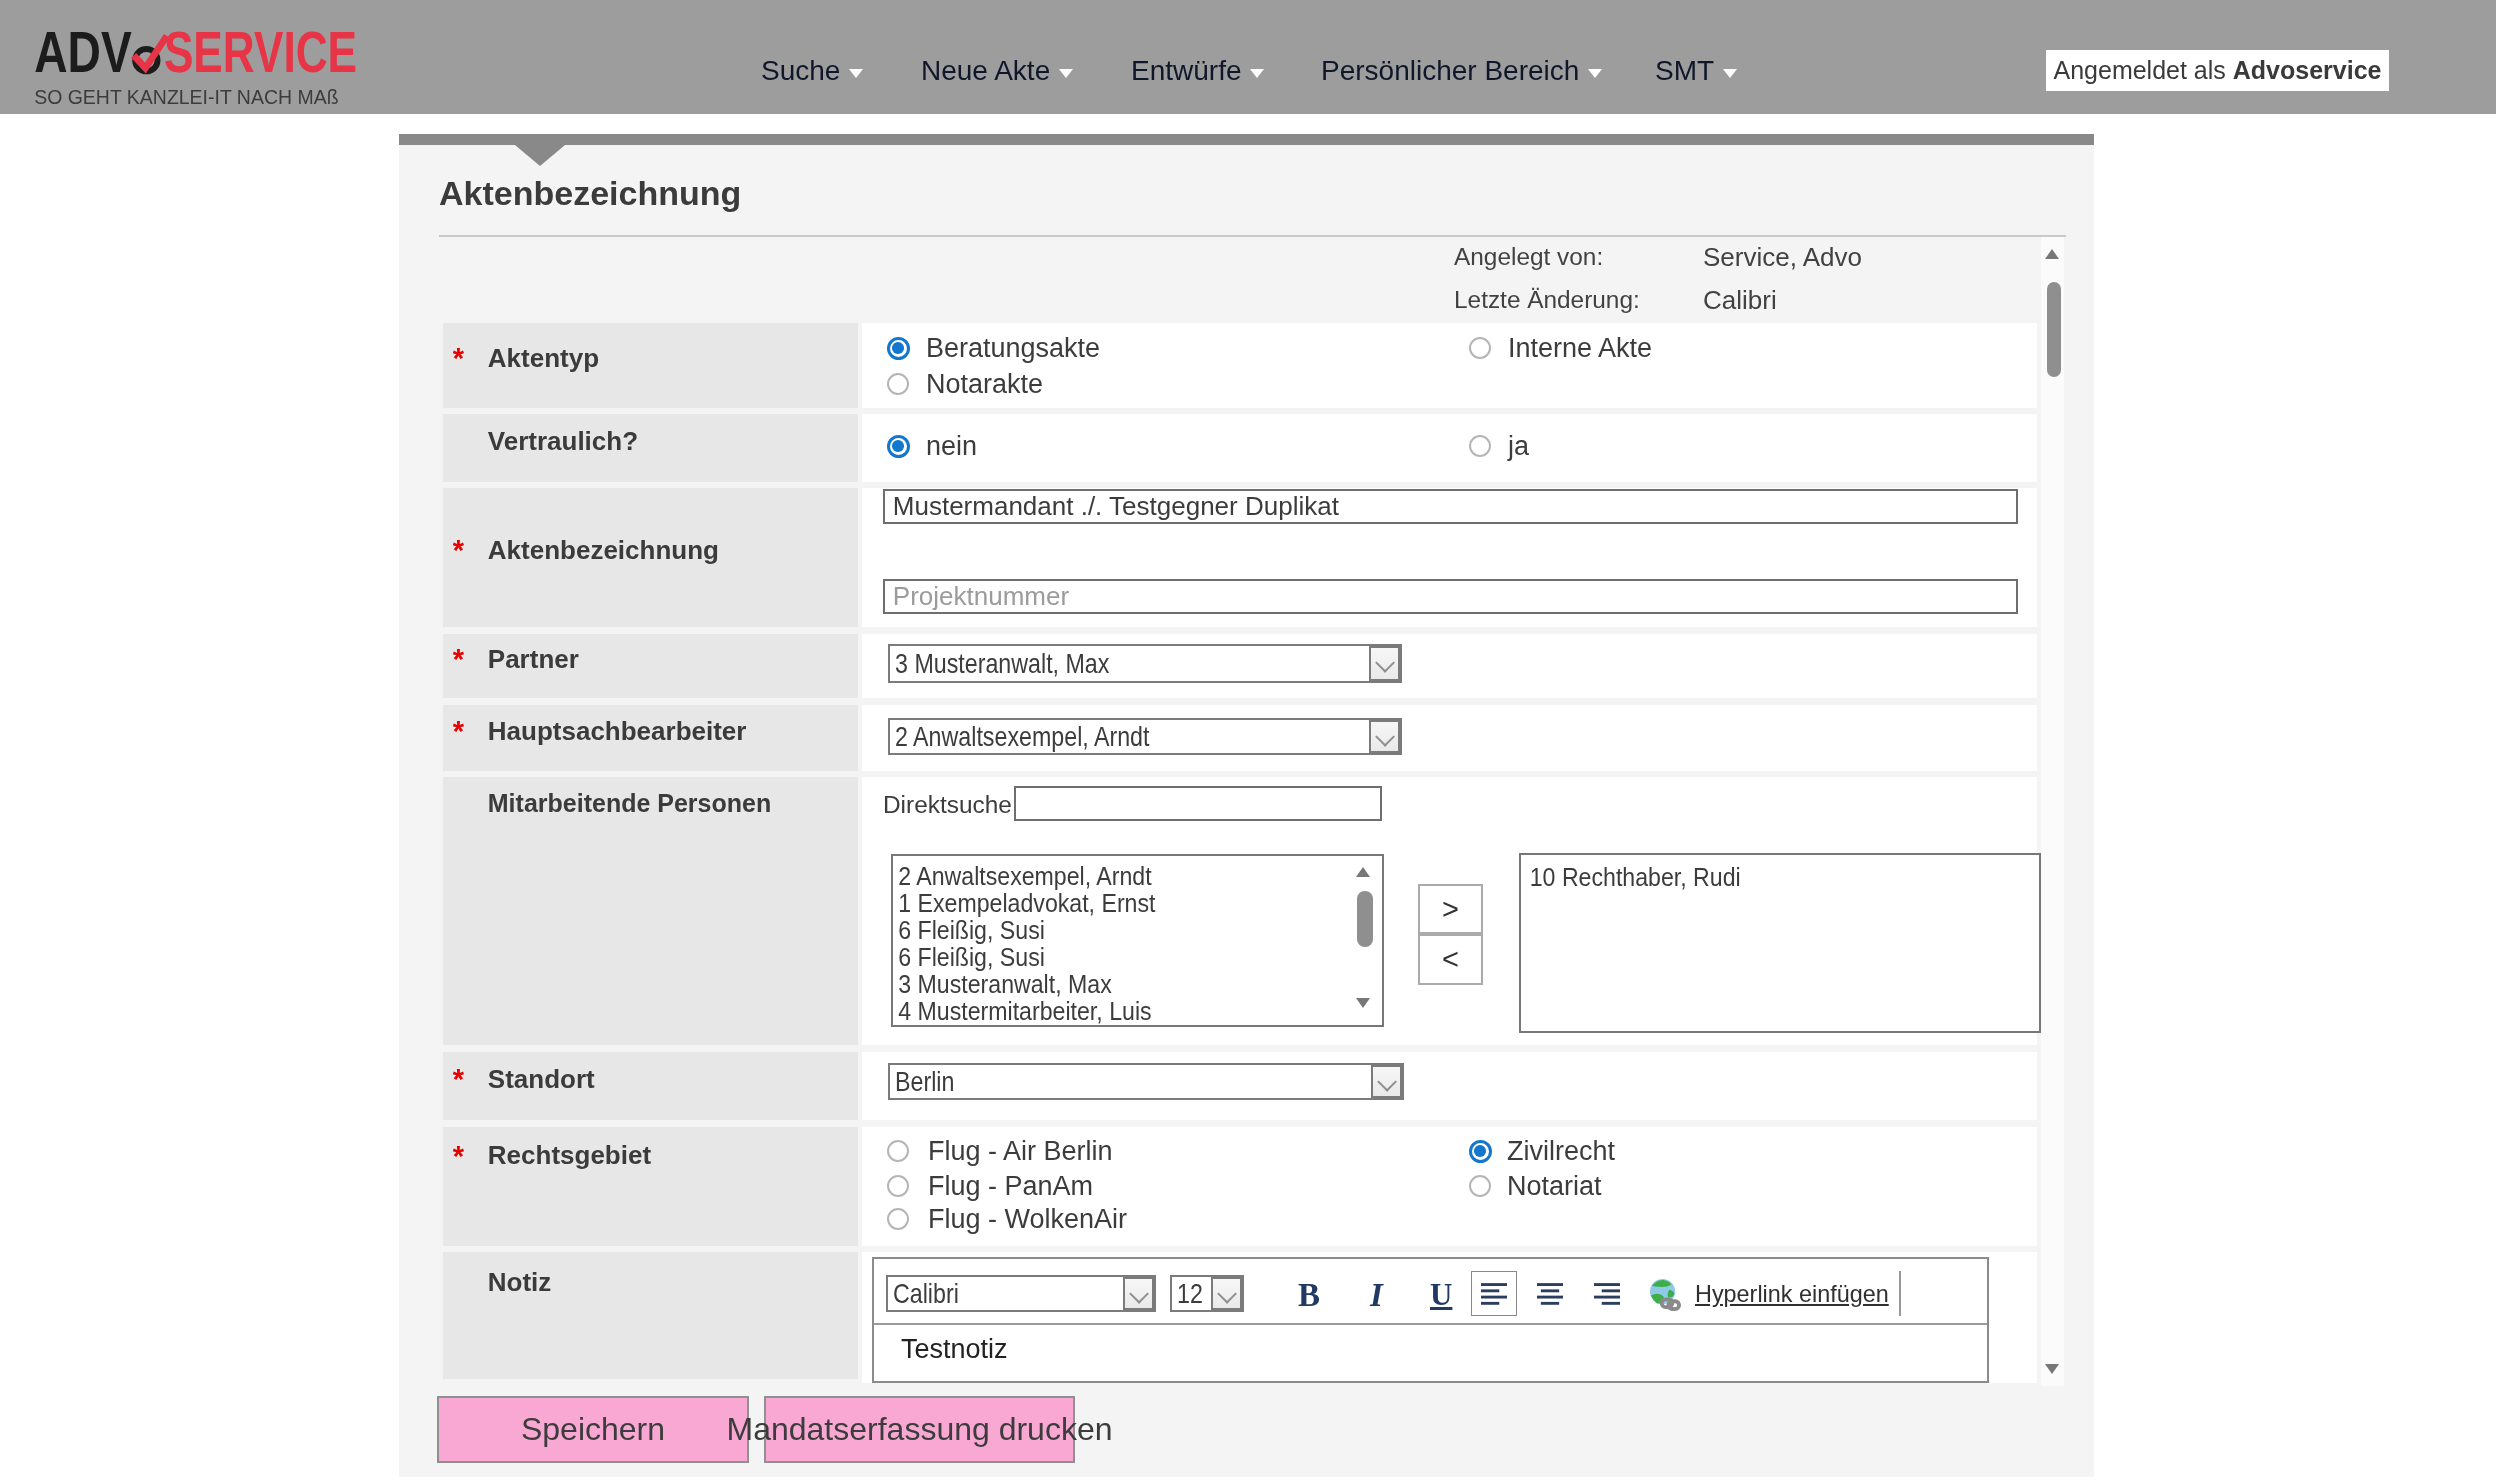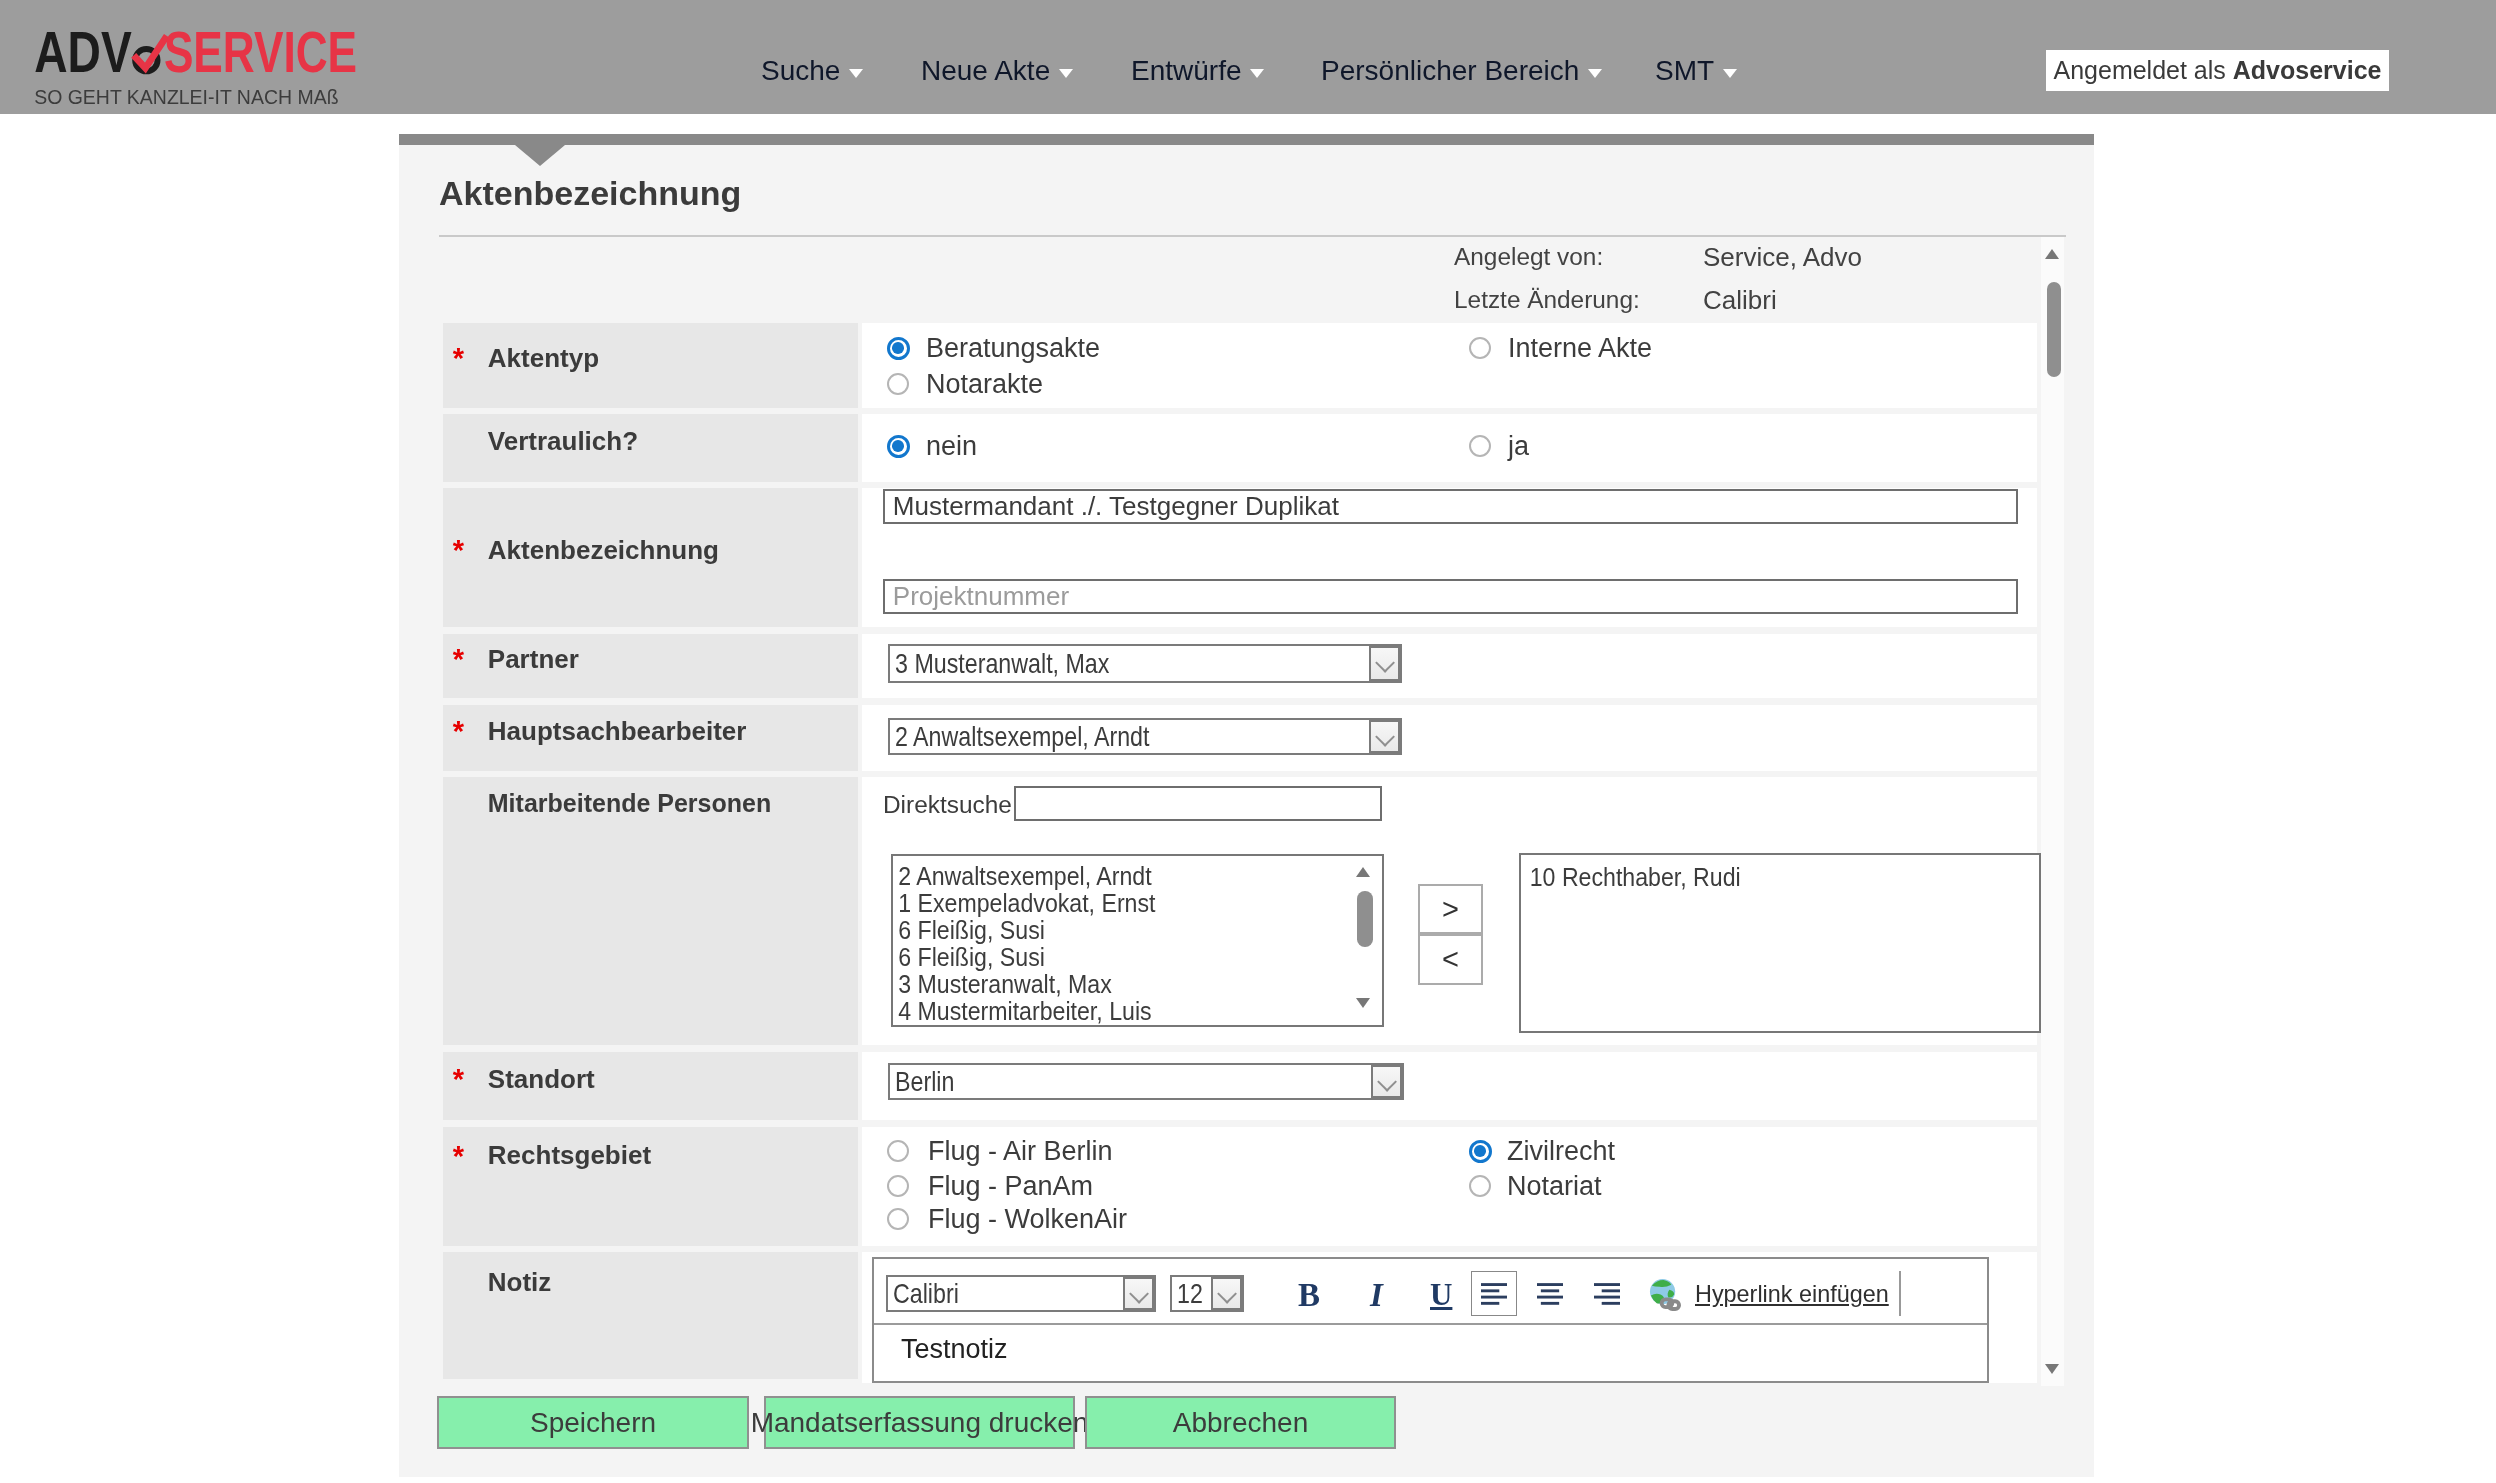--- a/index.html
+++ b/index.html
@@ -44,21 +44,21 @@
 
   .listbox { position:absolute; border:2px solid #777; background:#fff; font-size:23.4px; color:#3c3c3c; }
   .listbox .it { padding-left:5.9px; line-height:27px; white-space:nowrap; font-size:26px; transform:scaleX(.89); transform-origin:0 0; }
 
   .mvbtn { position:absolute; left:1019px; width:65px; background:#fff; border:2px solid #ababab; font-size:29px; color:#333; display:flex; align-items:center; justify-content:center; }
 
   .sbtri-up { position:absolute; width:0; height:0; border-left:7.8px solid transparent; border-right:7.8px solid transparent; border-bottom:10.7px solid #777; }
   .sbtri-dn { position:absolute; width:0; height:0; border-left:7.8px solid transparent; border-right:7.8px solid transparent; border-top:10.7px solid #777; }
   .thumb { position:absolute; background:#8f8f8f; border-radius:7.8px; }
 
-  .btn { position:absolute; top:1262px; height:53px; background:#86efac; border:2px solid #909090; font-size:28px; color:#3c3c3c; display:flex; align-items:center; justify-content:center; white-space:nowrap; }
+  .btn { position:absolute; top:1262px; height:67px; background:#f9a8d4; border:2px solid #909090; font-size:32px; color:#3c3c3c; display:flex; align-items:center; justify-content:center; white-space:nowrap; }
 </style>
 </head>
 <body>
 
 <div id="hdr">
   <svg class="abs" style="left:34px;top:29px" width="332" height="80" viewBox="0 0 340 82">
     <text x="0" y="44" font-family="Liberation Sans, sans-serif" font-weight="bold" font-size="58" fill="#1c1c1c" textLength="100" lengthAdjust="spacingAndGlyphs">ADV</text>
     <circle cx="115" cy="32" r="11.5" fill="none" stroke="#1c1c1c" stroke-width="6"></circle>
     <polyline points="102,27 114,40 136,7" fill="none" stroke="#e73446" stroke-width="7"></polyline>
     <text x="133" y="44" font-family="Liberation Sans, sans-serif" font-weight="bold" font-size="58" fill="#e73446" textLength="198" lengthAdjust="spacingAndGlyphs">SERVICE</text>
@@ -218,15 +218,14 @@
   <div class="abs" style="left:1500px;top:1137px;width:2px;height:45px;background:#999"></div>
   <div class="abs" style="left:502px;top:1204px;font-size:27px;color:#222;line-height:23.4px">Testnotiz</div>
 
   <div class="abs" style="left:1642px;top:103px;width:23.4px;height:1149px;background:#fbfbfb"></div>
   <div class="sbtri-up" style="left:1646px;top:115px"></div>
   <div class="thumb" style="left:1648px;top:148px;width:13.7px;height:95px"></div>
   <div class="sbtri-dn" style="left:1646px;top:1230px"></div>
 
   <div class="btn" style="left:38px;width:312px">Speichern</div>
   <div class="btn" style="left:365px;width:311px">Mandatserfassung drucken</div>
-  <div class="btn" style="left:686px;width:311px">Abbrechen</div>
 </div>
 
 
 </body></html>

